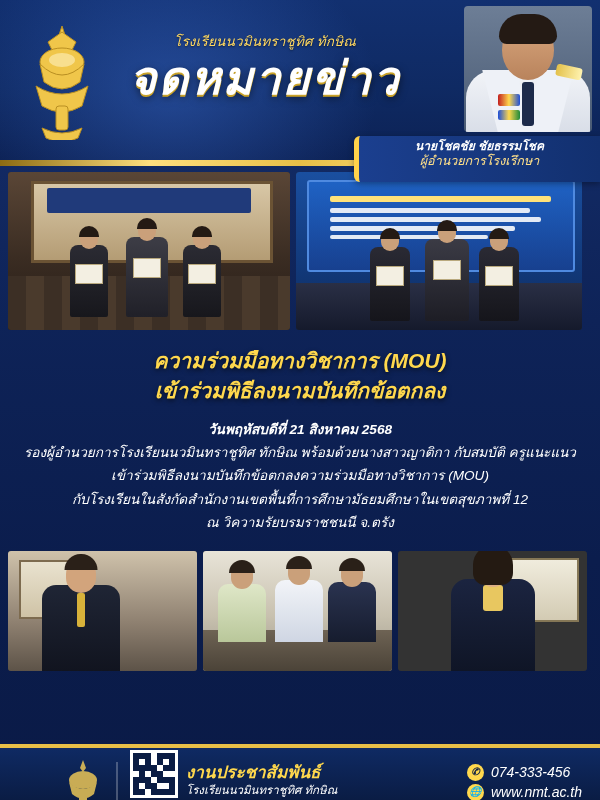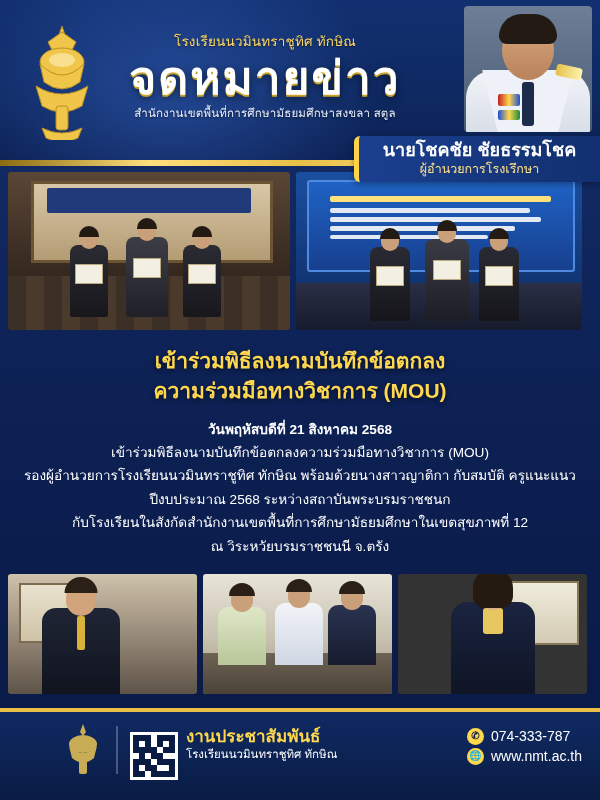--- a/index.html
+++ b/index.html
@@ -8,20 +8,21 @@
     font-family:"Liberation Sans", sans-serif;
     background:#0a1a4a;
     overflow:hidden;
   }
   .page{
     position:relative;
     width:600px;height:800px;
     background:
       linear-gradient(180deg,#16306e 0%,#0e2358 40%,#0b1d4d 70%,#0a1a46 100%);
     overflow:hidden;
+    font-style:italic;
   }
 
   
   .header{
     position:relative;
     height:160px;
     background:linear-gradient(180deg,#123070 0%,#0f2a63 55%,#0c2154 100%);
     overflow:hidden;
   }
   .header-glow{
@@ -95,21 +96,21 @@
 
   .name-banner{
     position:absolute;right:0;top:136px;width:246px;height:46px;
     background:linear-gradient(90deg,#1b3f8f 0%,#12306f 100%);
     border-left:5px solid #ffd24a;
     border-top-left-radius:6px;border-bottom-left-radius:6px;
     color:#fff;text-align:center;padding-top:3px;box-sizing:border-box;
     box-shadow:0 2px 6px rgba(0,0,0,.35);
     z-index:5;
   }
-  .name-banner .n1{font-size:18px;font-weight:bold;color:#ffffff;line-height:1.25;}
+  .name-banner .n1{font-size:12px;font-weight:bold;color:#ffffff;line-height:1.25;}
   .name-banner .n2{font-size:12.5px;color:#ffe08a;line-height:1.25;}
 
   .gold-rule{
     height:6px;background:linear-gradient(90deg,#8c6b12,#ffdf7e 25%,#e8bf47 50%,#ffdf7e 75%,#8c6b12);
   }
 
   
   .photo-row{
     display:flex;gap:6px;padding:6px 8px 0 8px;box-sizing:border-box;
   }
@@ -184,21 +185,21 @@
 
   .b3bg{position:absolute;inset:0;background:linear-gradient(180deg,#d9d4c6 0%,#b0a furthermore 0%,#a9a294 60%,#7d776a 100%);}
   .b3w{position:absolute;right:4%;top:6%;width:40%;height:50%;background:linear-gradient(180deg,#f0ecdd,#d3cbb3);border:2px solid #857756;}
   .b3woman{position:absolute;left:28%;bottom:0;width:84px;height:92px;border-radius:16px 16px 0 0;background:linear-gradient(180deg,#1b2440,#0f1526);}
   .b3face{position:absolute;left:50%;top:-28px;transform:translateX(-50%);width:32px;height:36px;border-radius:16px;background:#dcae86;}
   .b3hair{position:absolute;left:50%;top:-34px;transform:translateX(-50%);width:40px;height:40px;border-radius:20px 20px 12px 12px;background:#241a12;}
   .b3scarf{position:absolute;left:50%;top:6px;transform:translateX(-50%);width:20px;height:26px;background:#e8c760;border-radius:3px;}
 
   
   .footer{
-    position:absolute;left:0;bottom:0;width:100%;height:92px;
+    position:absolute;left:0;bottom:0;width:100%;height:56px;
     background:linear-gradient(180deg,#0f2a63 0%,#0a1c44 100%);
     border-top:4px solid #e8bf47;
     box-sizing:border-box;
     display:flex;align-items:center;
   }
   .qr{
     width:48px;height:48px;margin-left:130px;background:#ffffff;padding:3px;box-sizing:border-box;
   }
   .qr-grid{width:100%;height:100%;display:grid;grid-template-columns:repeat(7,1fr);grid-template-rows:repeat(7,1fr);}
   .qr-grid i{background:#0a1c44;}
@@ -244,21 +245,20 @@
         </g>
         <g fill="#fff4c9" opacity=".55">
           <ellipse cx="44" cy="38" rx="13" ry="7"></ellipse>
         </g>
       </svg>
     </div>
 
     <div class="head-text">
       <div class="school-line">โรงเรียนนวมินทราชูทิศ ทักษิณ</div>
       <div class="big-title">จดหมายข่าว</div>
-      <div class="office-line">สำนักงานเขตพื้นที่การศึกษามัธยมศึกษาสงขลา สตูล</div>
     </div>
 
     <div class="director-photo">
       <div class="dp-body"></div>
       <div class="dp-collarL"></div>
       <div class="dp-collarR"></div>
       <div class="dp-tie"></div>
       <div class="dp-medal"></div>
       <div class="dp-medal2"></div>
       <div class="dp-epaulet"></div>
@@ -314,31 +314,30 @@
           <span class="cert"></span>
         </div>
       <div class="pp ppc">
           <span class="head"></span>
           <span class="cert"></span>
         </div>
     </div>
   </div>
 
   <div class="headline">
+    <div>ความร่วมมือทางวิชาการ (MOU)</div>
     <div>เข้าร่วมพิธีลงนามบันทึกข้อตกลง</div>
-    <div>ความร่วมมือทางวิชาการ (MOU)</div>
   </div>
 
   <div class="body-text">
     <div class="bold">วันพฤหัสบดีที่ 21 สิงหาคม 2568</div>
+    <div>รองผู้อำนวยการโรงเรียนนวมินทราชูทิศ ทักษิณ พร้อมด้วยนางสาวญาติกา กับสมบัติ ครูแนะแนว</div>
     <div>เข้าร่วมพิธีลงนามบันทึกข้อตกลงความร่วมมือทางวิชาการ (MOU)</div>
-    <div>รองผู้อำนวยการโรงเรียนนวมินทราชูทิศ ทักษิณ พร้อมด้วยนางสาวญาติกา กับสมบัติ ครูแนะแนว</div>
-    <div>ปีงบประมาณ 2568 ระหว่างสถาบันพระบรมราชชนก</div>
     <div>กับโรงเรียนในสังกัดสำนักงานเขตพื้นที่การศึกษามัธยมศึกษาในเขตสุขภาพที่ 12</div>
-    <div>ณ วิระหวัยบรมราชชนนี จ.ตรัง</div>
+    <div>ณ วิความรัยบรมราชชนนี จ.ตรัง</div>
   </div>
 
   <div class="bottom-row">
 
     <div class="b">
       <div class="b1bg"></div>
       <div class="b1win"></div>
       <div class="b1man">
         <span class="b1face"></span>
           <span class="b1hair"></span>
@@ -441,21 +440,21 @@
     </div>
 
     <div class="pr-block">
       <div class="t1">งานประชาสัมพันธ์</div>
       <div class="t2">โรงเรียนนวมินทราชูทิศ ทักษิณ</div>
     </div>
 
     <div class="contact">
       <div class="row">
         <span class="cicon">✆</span>
-        <span>074-333-787</span>
+        <span>074-333-456</span>
       </div>
       <div class="row">
         <span class="cicon">🌐</span>
         <span>www.nmt.ac.th</span>
       </div>
     </div>
   </div>
 
 </div>
 

